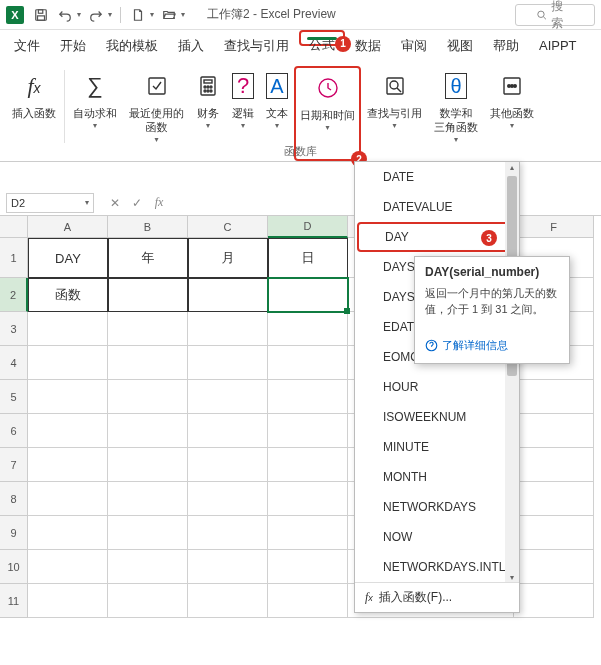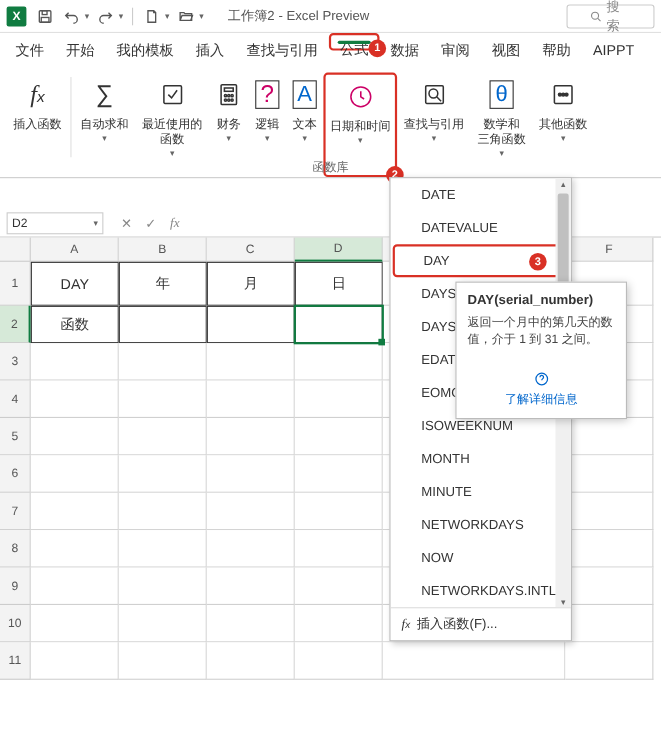--- a/index.html
+++ b/index.html
@@ -67,21 +67,21 @@
   .ddsb { position:absolute; right:0; top:0; bottom:0; width:14px; background:#f0f0f0; }
   .ddsb-thumb { position:absolute; right:2px; top:4px; width:10px; height:80px; background:#c0c0c0; border-radius:2px; }
   .ddsb-arr { position:absolute; right:2px; width:10px; height:10px; display:flex; align-items:center; justify-content:center; font-size:8px; color:#666; }
   .ddfoot { height:30px; border-top:1px solid #ddd; display:flex; align-items:center; padding-left:10px; font-size:12px; gap:6px; }
   .ddfoot .fxi { font-style:italic; font-family: "Times New Roman", serif; }
   
   
   .tooltip { position:absolute; left:414px; top:256px; width:156px; background:#fff; border:1px solid #bbb; box-shadow:2px 2px 8px rgba(0,0,0,.25); padding:8px 10px 10px 10px; z-index:20; font-size:11px; }
   .tooltip .tt-title { font-weight:bold; margin-bottom:6px; font-size:12px; }
   .tooltip .tt-desc { color:#444; line-height:16px; margin-bottom:21px; }
-  .tooltip .tt-link { color:#0066cc; display:flex; align-items:center; gap:4px; cursor:pointer;flex-direction:column; }
+  .tooltip .tt-link { color:#0066cc; display:flex; align-items:center; gap:4px; cursor:pointer; }
   .tooltip .tt-link svg { width:13px; height:13px; }
   
   
   svg { stroke: currentColor; fill: none; stroke-width: 1.4; }
 </style>
 </head>
 <body>
 
 <div class="titlebar">
   <div class="excel-icon">X</div>
@@ -399,23 +399,24 @@
 <div class="ddmenu">
   <div class="ddscroll">
     <div id="dditems">
         <div class="dditem">DATE</div>
         <div class="dditem">DATEVALUE</div>
         <div class="dditem hl3" style="position: relative;">DAY<div class="annot" style="right: 18px; top: 6px;">3</div></div>
         <div class="dditem">DAYS</div>
         <div class="dditem">DAYS3</div>
         <div class="dditem">EDATE</div>
         <div class="dditem">EOMO</div>
+        <div class="dditem">HOUR</div>
         <div class="dditem">ISOWEEKNUM</div>
+        <div class="dditem">MINUTE</div>
         <div class="dditem">MONTH</div>
-        <div class="dditem">MINUTE</div>
         <div class="dditem">NETWORKDAYS</div>
         <div class="dditem">NOW</div>
         <div class="dditem">NETWORKDAYS.INTL</div>
       </div>
     <div class="ddsb">
       <div class="ddsb-arr" style="top:0;">▴</div>
       <div class="ddsb-thumb" style="top:14px; height:200px;"></div>
       <div class="ddsb-arr" style="bottom:0;">▾</div>
     </div>
   </div>

